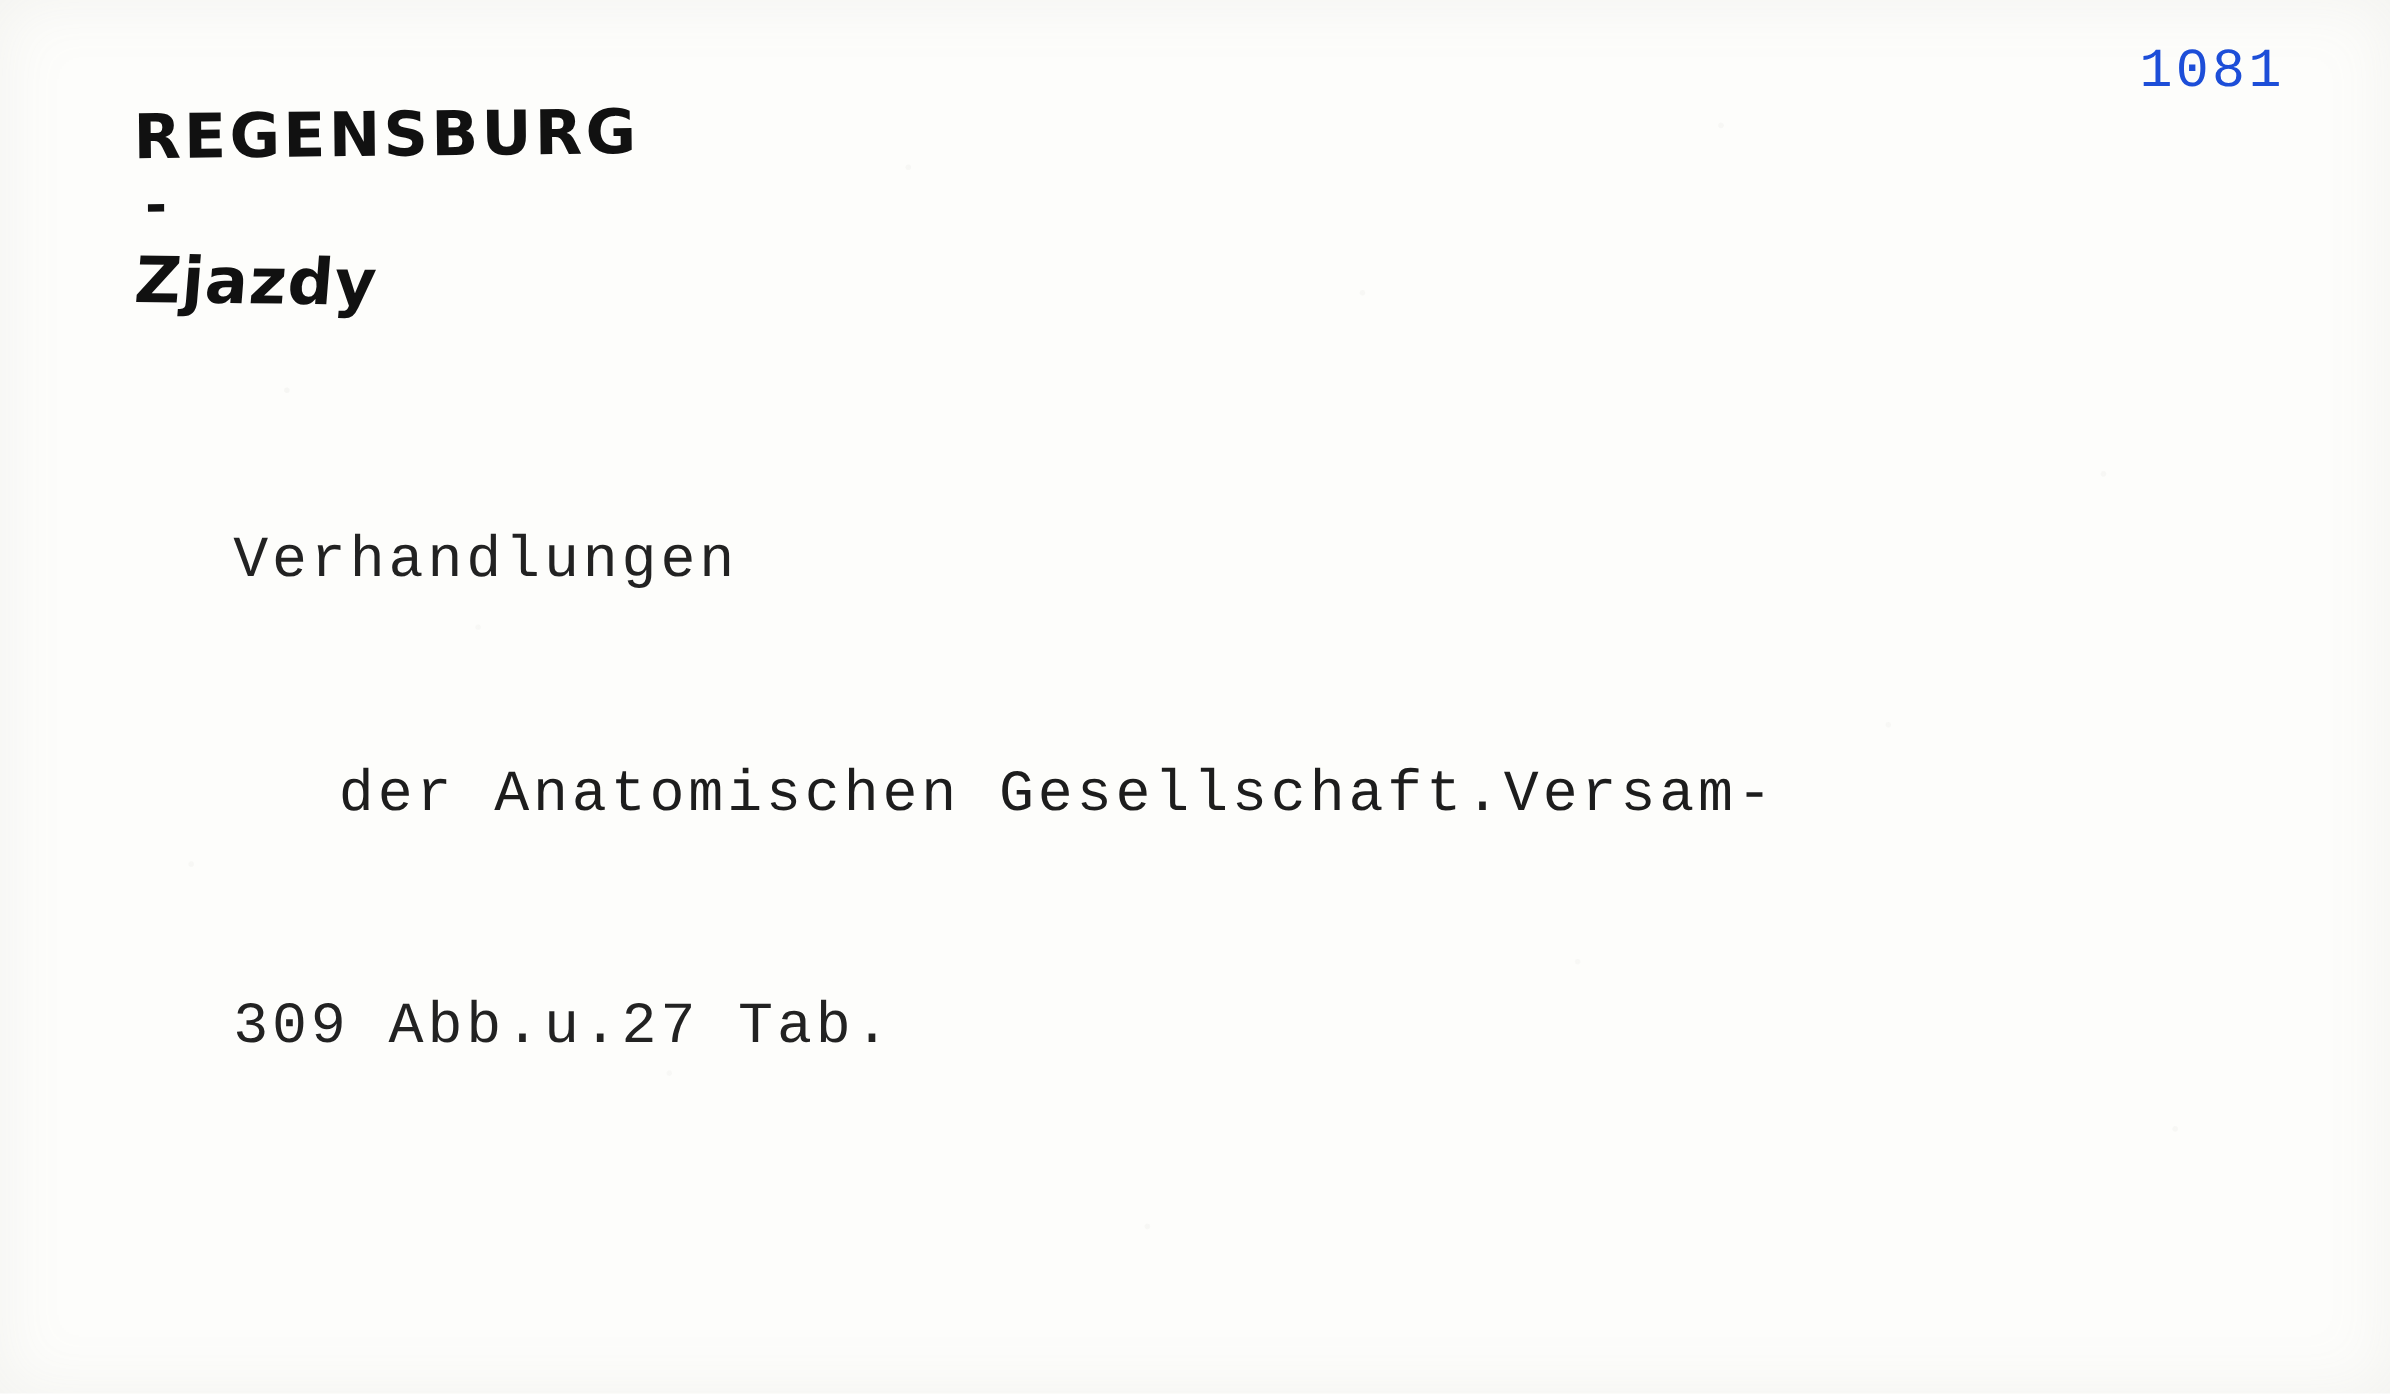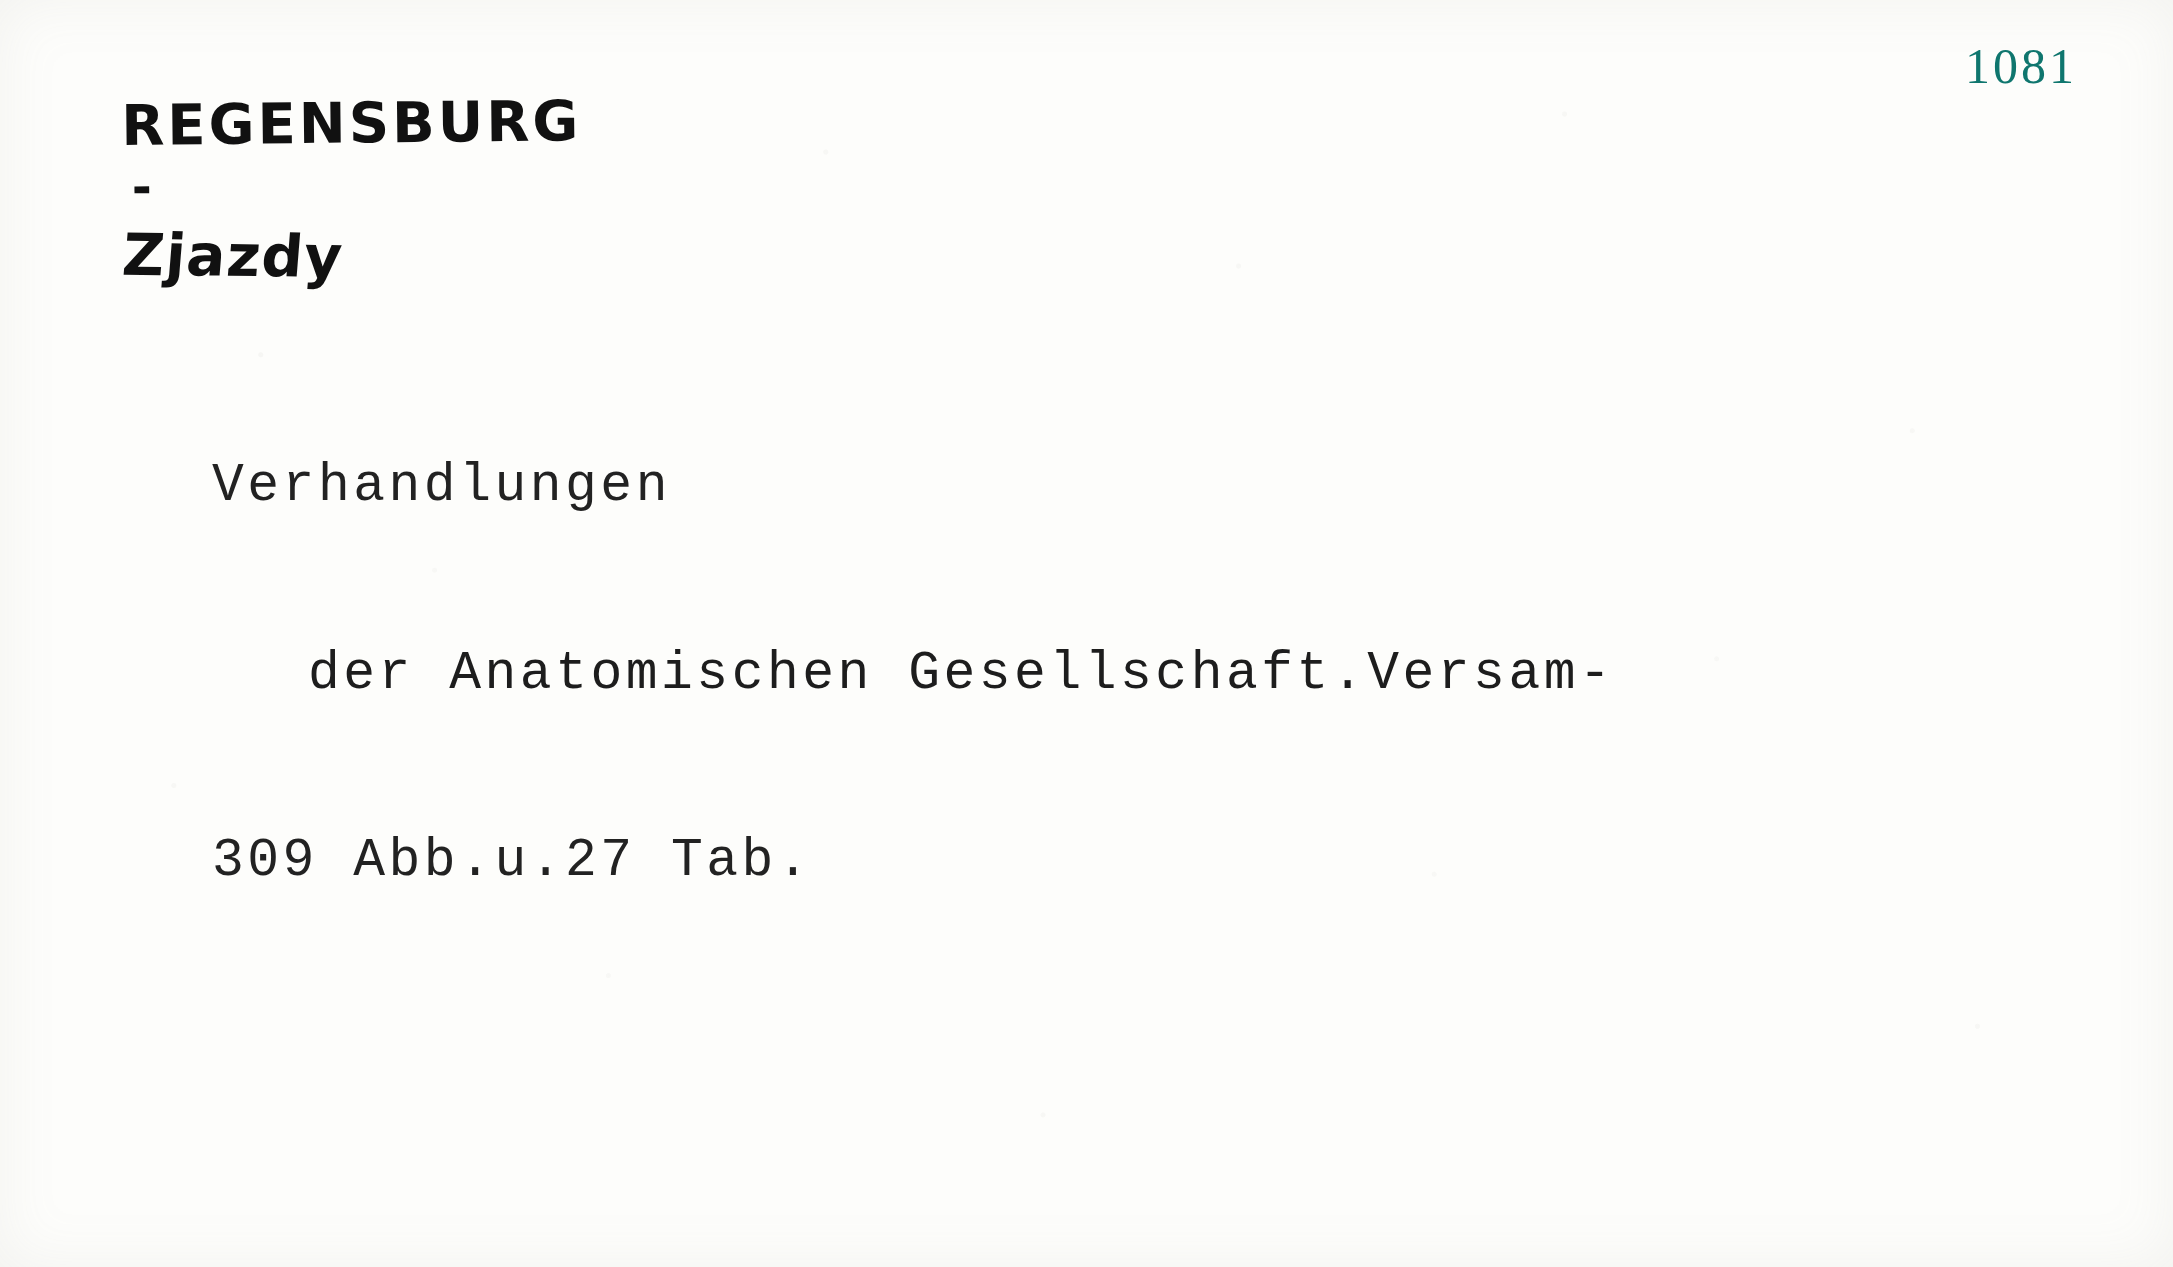--- a/index.html
+++ b/index.html
@@ -82,24 +82,24 @@
 
   
   .callnumber {
     position: absolute;
     right: 96px;
     top: 34px;
     text-align: right;
     line-height: 1.28;
   }
   .callnumber .cn-line {
-    font-family: Liberation Serif, serif;
+    font-family: Liberation Mono, monospace;
     font-size: 50px;
     letter-spacing: 3px;
-    color: #0f766e;
+    color: #1d4ed8;
     white-space: pre;
   }
   .callnumber .cn-line.vol {
     font-size: 48px;
     margin-right: -26px;
   }
 
   
   .body-block {
     position: absolute;
@@ -109,20 +109,21 @@
     font-family: "Liberation Mono", monospace;
     font-size: 53px;
     line-height: 1.18;
     letter-spacing: 3.5px;
     color: #1b1b1b;
     white-space: pre;
   }
   .body-block .line {
     display: block;
     white-space: pre;
+    margin-top: 24px;
   }
   .body-block .line.indent1 { padding-left: 96px; }
 
   
   .body-block .line:nth-child(odd) { opacity: 0.97; }
   .body-block .line:nth-child(even) { opacity: 0.99; }
 </style>
 </head>
 <body>
 

